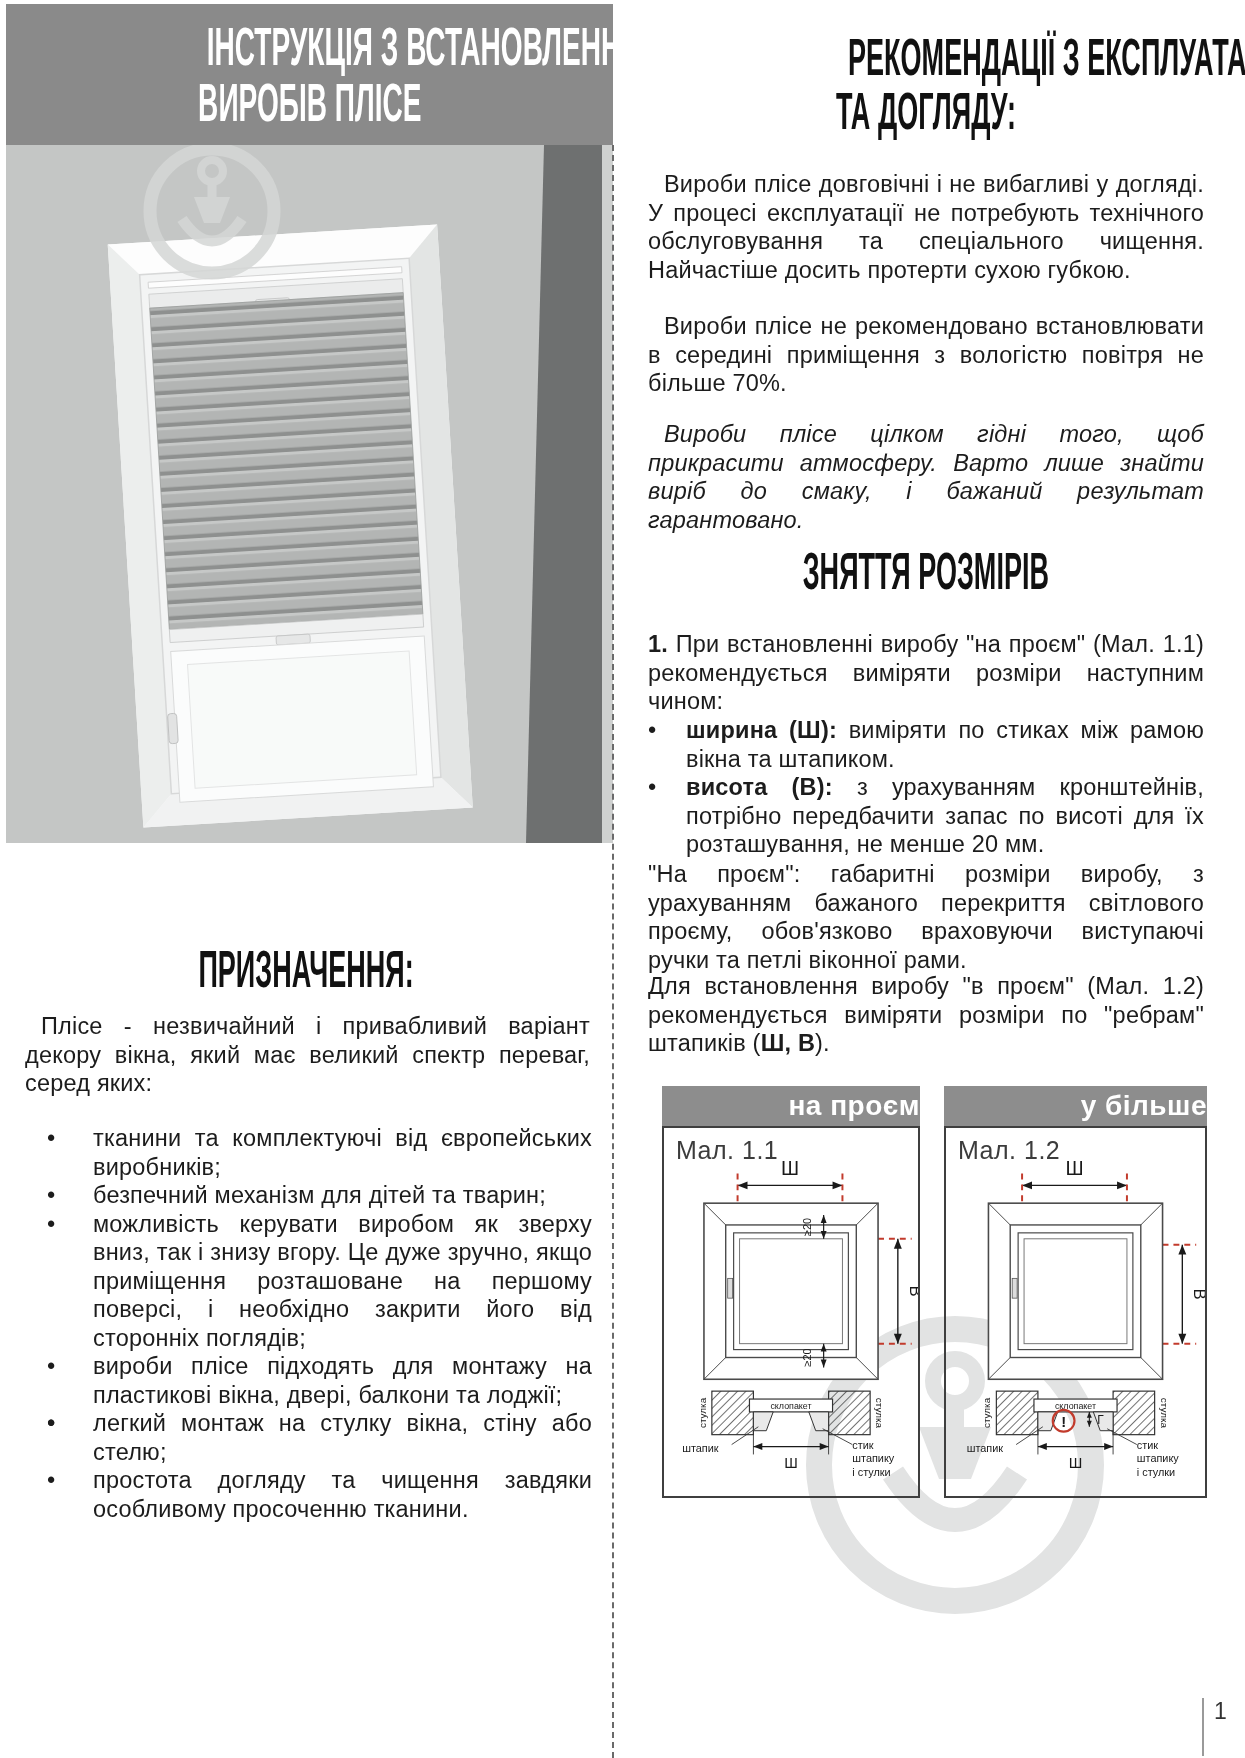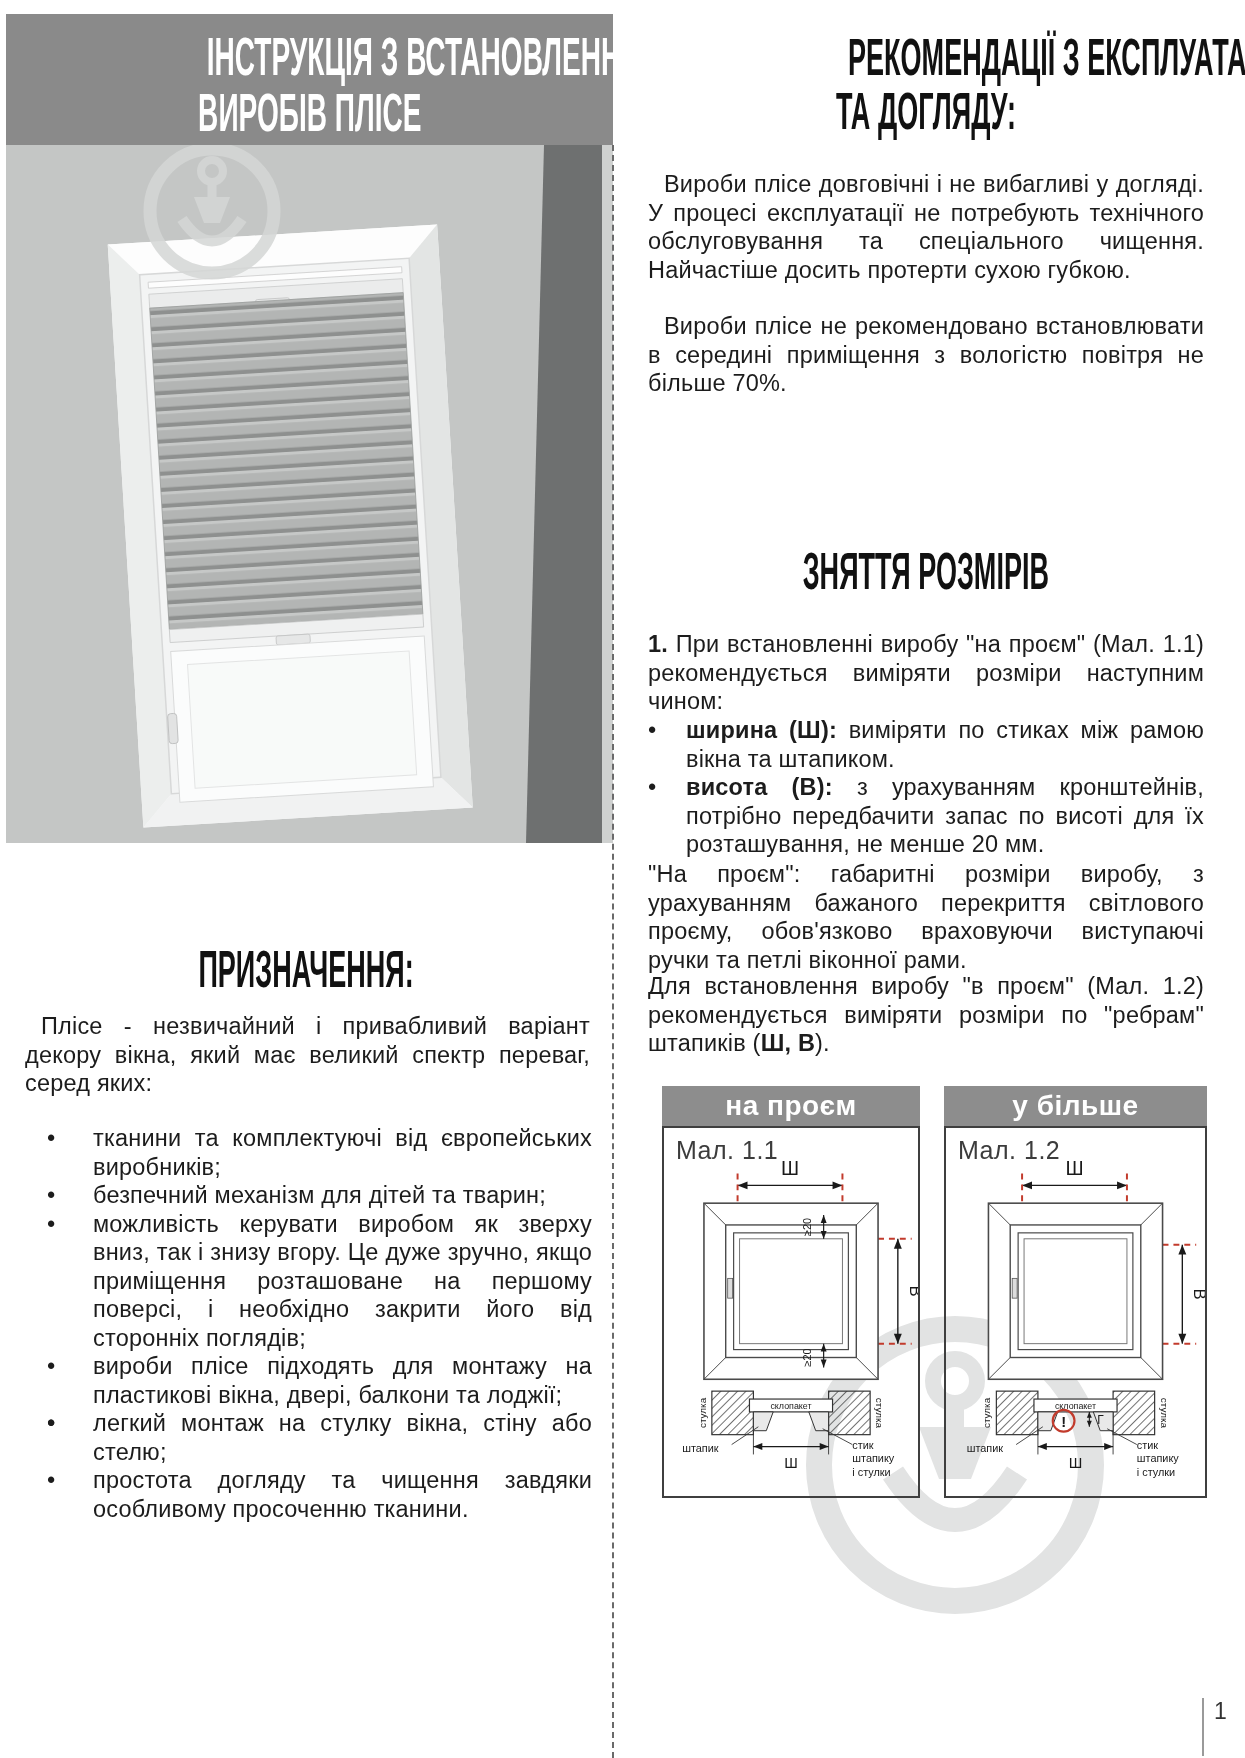--- a/index.html
+++ b/index.html
@@ -8,33 +8,33 @@
     position:relative; width:1245px; height:1758px; background:#ffffff;
     font-family:"Liberation Sans", sans-serif; color:#1c1c1c; overflow:hidden;
   }
   .abs { position:absolute; }
   .body-txt { font-size:23.5px; line-height:28.5px; text-align:justify; letter-spacing:0.2px; color:#1c1c1c; }
   .indent { text-indent:16px; }
   .italic { font-style:italic; }
   .b { font-weight:bold; }
   .cond { display:inline-block; font-weight:bold; transform:scaleX(0.52); transform-origin:50% 0; white-space:nowrap; }
   .cond-inline { display:inline-block; font-weight:bold; transform:scaleX(0.62); transform-origin:0 60%; margin-right:-38px; font-size:29px; white-space:nowrap; }
-  #band { left:6px; top:4px; width:607px; height:141px; background:#8a8a8a; text-align:center; padding-top:14px;margin-top:10px; }
+  #band { left:6px; top:4px; width:607px; height:141px; background:#8a8a8a; text-align:center; padding-top:14px; }
   #band .line { display:block; font-size:54px; line-height:56px; color:#ffffff; }
   #photo { left:6px; top:145px; width:607px; height:698px; }
   #divider { left:612px; top:145px; height:1613px; width:0; border-left:2px dashed #6a6a6a; }
   .heading-blk { text-align:center; }
   .heading-blk .line { display:block; font-size:52px; line-height:54px; color:#111; }
   #purpose-list li, #meas-list li { list-style:none; position:relative; }
   #purpose-list li { padding-left:68px; }
   #purpose-list .dot { position:absolute; left:22px; top:0; }
   #meas-list li { padding-left:38px; }
   #meas-list .dot { position:absolute; left:0; top:0; }
   .fig { width:258px; }
-  .fig-h { height:40px; background:#8d8d8d; color:#ffffff; font-weight:bold; font-size:28px; line-height:40px; text-align:center; letter-spacing:0.5px; }
+  .fig-h { height:40px; background:#8d8d8d; color:#ffffff; font-weight:bold; font-size:28px; line-height:40px; text-align:right; letter-spacing:0.5px; }
   .fig-b { position:relative; height:372px; border:2px solid #3f3f3f; background:transparent; }
   .fig-cap { position:absolute; left:12px; top:8px; font-size:25px; color:#3c3c3c; letter-spacing:0.5px;text-align:center; }
   .fig-b svg { position:absolute; left:0; top:0; }
   svg text { font-family:"Liberation Sans", sans-serif; fill:#1a1a1a; }
   #pagenum { left:1202px; top:1698px; height:58px; border-left:2px solid #9a9a9a; padding-left:10px; font-size:23px; color:#333; }
   #wm-bottom { left:797px; top:1307px; width:316px; height:316px; z-index:0; }
   .content { z-index:2; }
 </style>
 </head>
 <body>
@@ -115,20 +115,21 @@
     <li><span class="dot">•</span><span>простота догляду та чищення завдяки особливому просоченню тканини.</span></li>
   </ul>
 
   <div class="abs content heading-blk" style="left:648px;top:30px;width:556px;">
     <span class="line"><span class="cond">РЕКОМЕНДАЦІЇ З ЕКСПЛУАТАЦІЇ</span></span>
     <span class="line"><span class="cond">ТА ДОГЛЯДУ:</span></span>
   </div>
 
   <div class="abs content body-txt indent" style="left:648px;top:170px;width:556px;">Вироби плісе довговічні і не вибагливі у догляді. У процесі експлуатації не потребують технічного обслуговування та спеціального чищення. Найчастіше досить протерти сухою губкою.</div>
   <div class="abs content body-txt indent" style="left:648px;top:312px;width:556px;">Вироби плісе не рекомендовано встановлювати в середині приміщення з вологістю повітря не більше 70%.</div>
+  <div class="abs content body-txt indent italic" style="left:648px;top:420px;width:556px;">Вироби плісе цілком гідні того, щоб прикрасити атмосферу. Варто лише знайти виріб до смаку, і бажаний результат гарантовано.</div>
 
   <div class="abs content heading-blk" style="left:648px;top:544px;width:556px;">
     <span class="line"><span class="cond">ЗНЯТТЯ РОЗМІРІВ</span></span>
   </div>
 
   <div class="abs content body-txt" style="left:648px;top:630px;width:556px;">
     <span class="b">1.</span><span> При встановленні виробу "на проєм" (Мал. 1.1) рекомендується виміряти розміри наступним чином:</span>
   </div>
 
   <ul id="meas-list" class="abs content body-txt" style="left:648px;top:716px;width:556px;">

